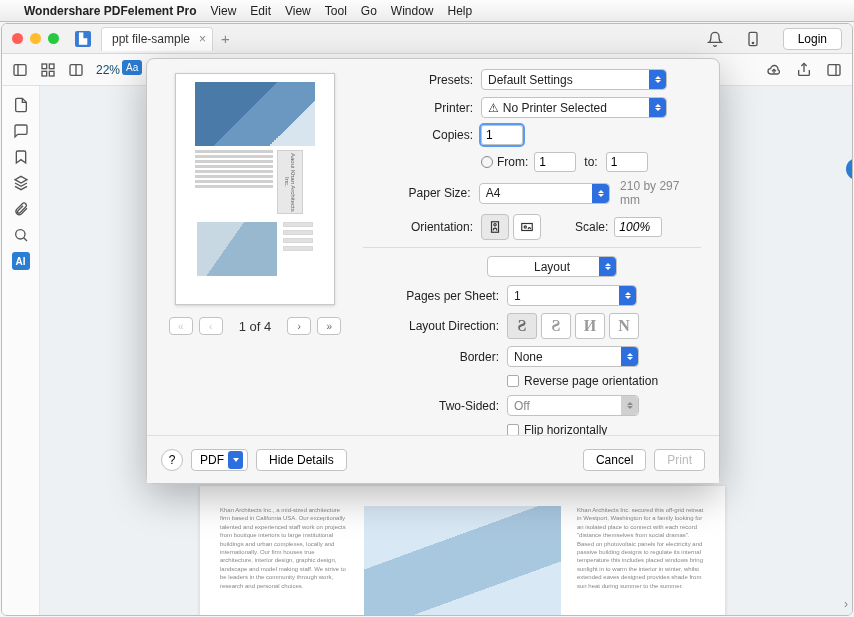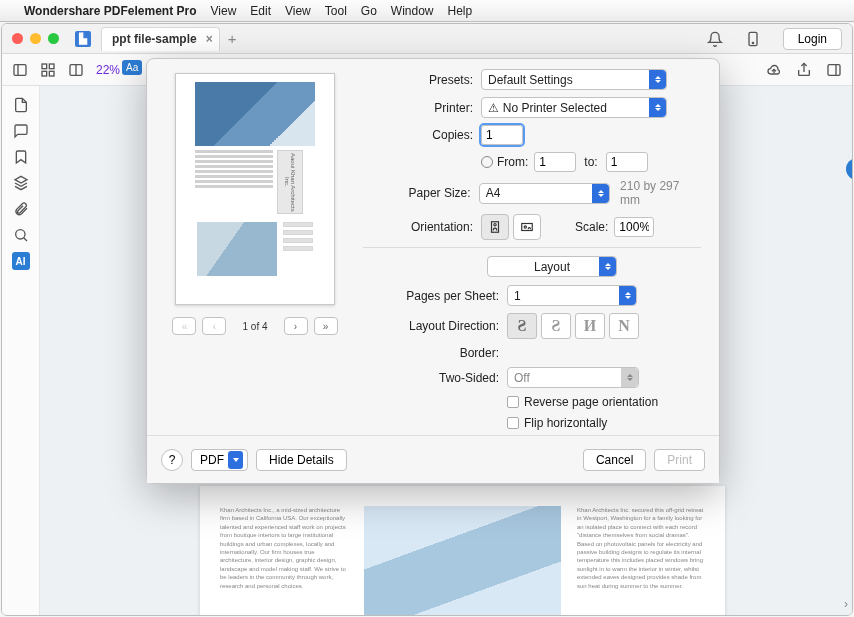--- a/index.html
+++ b/index.html
@@ -13,31 +13,31 @@
 
 
 .window { margin: 1px; height: 593px; background: #fff; border: 1px solid #bcbcbc; border-radius: 6px; overflow: hidden; position: relative; }
 
 
 .titlebar { height: 30px; display: flex; align-items: center; background: #f2f2f2; border-bottom: 1px solid #d8d8d8; }
 .traffic { display: flex; gap: 7px; padding: 0 10px; }
 .dot { width: 11px; height: 11px; border-radius: 50%; }
 .dot.r{background:#ff5f57;} .dot.y{background:#febc2e;} .dot.g{background:#28c840;}
 .appicon { width:16px; height:16px; background:#3a7bd5; border-radius:2px; display:inline-flex; align-items:center; justify-content:center; color:#fff; font-size:10px; font-weight:bold; margin-left:6px;}
-.tab { margin-left:10px; height:24px; background:#fff; border:1px solid #d8d8d8; border-bottom:none; border-radius:4px 4px 0 0; display:flex; align-items:center; padding:0 22px 0 10px; font-size:12px; color:#333; position:relative;font-weight:bold; }
+.tab { margin-left:10px; height:24px; background:#fff; border:1px solid #d8d8d8; border-bottom:none; border-radius:4px 4px 0 0; display:flex; align-items:center; padding:0 22px 0 10px; font-size:12px; color:#333; position:relative; }
 .tab .x { position:absolute; right:6px; top:4px; font-size:12px; color:#888; }
 .newtab { margin-left:8px; color:#888; font-size:15px; }
 .titlebar .right { margin-left:auto; display:flex; align-items:center; gap:22px; padding-right:10px; }
 .titlebar .right svg, .titlebar .right .iconph { width:16px; height:16px; }
 .loginbtn { border:1px solid #c8c8c8; border-radius:4px; padding:3px 14px; font-size:12px; background:#fff; }
 
 
 .toolbar { height: 32px; display:flex; align-items:center; background:#fafafa; border-bottom:1px solid #e1e1e1; padding:0 10px; gap:12px; position:relative; }
 .tbicon { width:16px; height:16px; display:inline-flex; color:#555; }
-.zoom { font-size:12px; color:#6d28d9; display:flex; align-items:center; gap:12px;}
+.zoom { font-size:12px; color:#0c4a6e; display:flex; align-items:center; gap:12px;}
 .aa-toggle { position:absolute; left:120px; top:36px; background:#2b7cd3; color:#fff; font-size:10px; padding:2px 4px; border-radius:3px; }
 .toolbar .right { margin-left:auto; display:flex; gap:14px; }
 
 
 .sidebar { position:absolute; left:0; top:62px; bottom:0; width:38px; background:#fbfbfb; border-right:1px solid #e6e6e6; display:flex; flex-direction:column; align-items:center; padding-top:10px; gap:8px; }
 .sidebar .sicon { width:18px; height:18px; color:#555; display:flex; align-items:center; justify-content:center; }
 .sidebar .ai { width:18px; height:18px; background:#2b7cd3; color:#fff; font-size:10px; border-radius:3px; display:flex; align-items:center; justify-content:center; font-weight:600; }
 .eye-detached { position:absolute; right:110px; top:76px; color:#555; }
 
 
@@ -58,21 +58,21 @@
 .thumb .tlines { width:120px; display:flex; gap:4px; }
 .thumb .tlines .left { width:78px; }
 .thumb .tlines .left div { height:3px; background:#d0d0d0; margin-bottom:2px; }
 .thumb .ttitle { width:26px; height:64px; background:#e8e8e8; border:1px solid #d0d0d0; display:flex; align-items:center; justify-content:center; font-size:6px; writing-mode:vertical-rl; color:#666; text-align:center;}
 .thumb .tpic2 { width:80px; height:54px; background:linear-gradient(125deg,#c8d8e2 40%,#98b8d0 40%);}
 .thumb .tcol2 { width:30px; }
 .thumb .tcol2 div { height:5px; background:#e0e0e0; margin-bottom:3px; border:1px solid #d8d8d8;}
 .pager { margin-top:12px; display:flex; align-items:center; gap:6px; }
 .pgbtn { width:24px; height:18px; border:1px solid #c2c2c2; border-radius:4px; background:#fff; display:flex; align-items:center; justify-content:center; font-size:10px; color:#666; }
 .pgbtn.dis { color:#ccc; }
-.pglabel { font-size:10px; color:#333; padding:0 10px; }
+.pglabel { font-size:13px; color:#333; padding:0 10px; }
 
 .settings-pane { flex:1; padding:10px 18px 0 0; font-size:12px; color:#222; }
 .row { display:flex; align-items:center; margin-bottom:7px; }
 .row label.k { width:110px; text-align:right; margin-right:8px; }
 .mac-select { height:21px; border:1px solid #c2c2c2; border-radius:4px; background:#fff; display:flex; align-items:center; padding:0 6px; position:relative; font-size:12px; }
 .mac-select .cap { position:absolute; right:0; top:0; bottom:0; width:17px; background:#2e6fe0; border-radius:0 4px 4px 0; display:flex; flex-direction:column; align-items:center; justify-content:center; }
 .mac-select .cap::before { content:""; border-left:3px solid transparent; border-right:3px solid transparent; border-bottom:3px solid #fff; margin-bottom:1px;}
 .mac-select .cap::after  { content:""; border-left:3px solid transparent; border-right:3px solid transparent; border-top:3px solid #fff; }
 .mac-select.gray .cap { background:#d0d0d0; }
 .mac-select.gray .cap::before,.mac-select.gray .cap::after{ border-bottom-color:#888; border-top-color:#888;}
@@ -340,21 +340,21 @@
               </svg>
             </span>
           <span class="orient-btn">
               <svg width="18" height="14" viewBox="0 0 24 24" fill="none" stroke="#333" stroke-width="2">
                 <rect x="3" y="6" width="18" height="12"></rect>
                 <circle cx="9" cy="12" r="2"></circle>
                 <path d="M14 16c0-2 1-3 2-3s2 1 2 3"></path>
               </svg>
             </span>
           <span style="margin-left:30px;">Scale:</span>
-          <input class="num-input" style="width: 40px; margin-left: 6px;" value="100%">
+          <input class="num-input" style="width: 48px; margin-left: 6px; font-style: italic;" value="100%">
         </div>
 
         <hr class="hr">
         <div class="mac-select subhdr-sel" style="justify-content:center;">
             <span>Layout</span>
             <span class="cap"></span>
           </div>
 
         <div class="row">
           <label class="k" style="width:136px;">Pages per Sheet:</label>
@@ -367,32 +367,36 @@
           <label class="k" style="width:136px;">Layout Direction:</label>
           <div class="layout-dir">
             <span class="ld sel">Ƨ</span>
             <span class="ld">Ƨ</span>
             <span class="ld">И</span>
             <span class="ld">N</span>
           </div>
         </div>
         <div class="row">
           <label class="k" style="width:136px;">Border:</label>
+          <div class="mac-select sel-w4">
+              <span>None</span>
+              <span class="cap"></span>
+            </div>
+        </div>
+        <div class="row">
+            <label class="k" style="width:136px;"></label>
+          <span class="chk"></span>
+          <span>Reverse page orientation</span>
         </div>
         <div class="row">
           <label class="k" style="width:136px;">Two-Sided:</label>
           <div class="mac-select gray sel-w5">
               <span class="dim">Off</span>
               <span class="cap"></span>
             </div>
-        </div>
-        <div class="row">
-            <label class="k" style="width:136px;"></label>
-          <span class="chk"></span>
-          <span>Reverse page orientation</span>
         </div>
         <div class="row">
             <label class="k" style="width:136px;"></label>
           <span class="chk"></span>
           <span>Flip horizontally</span>
         </div>
       </div>
     </div>
 
     <div class="dlg-footer">

